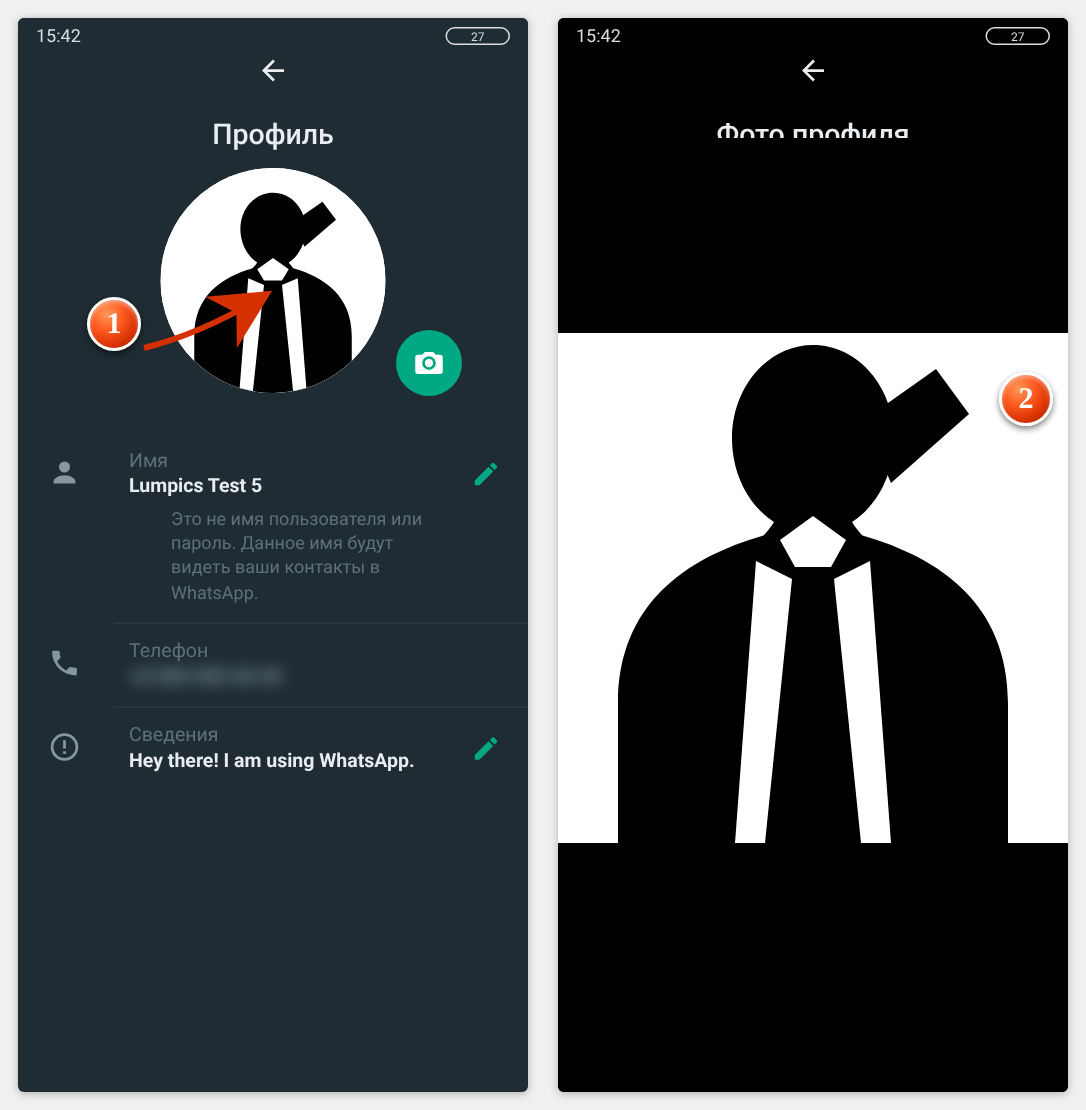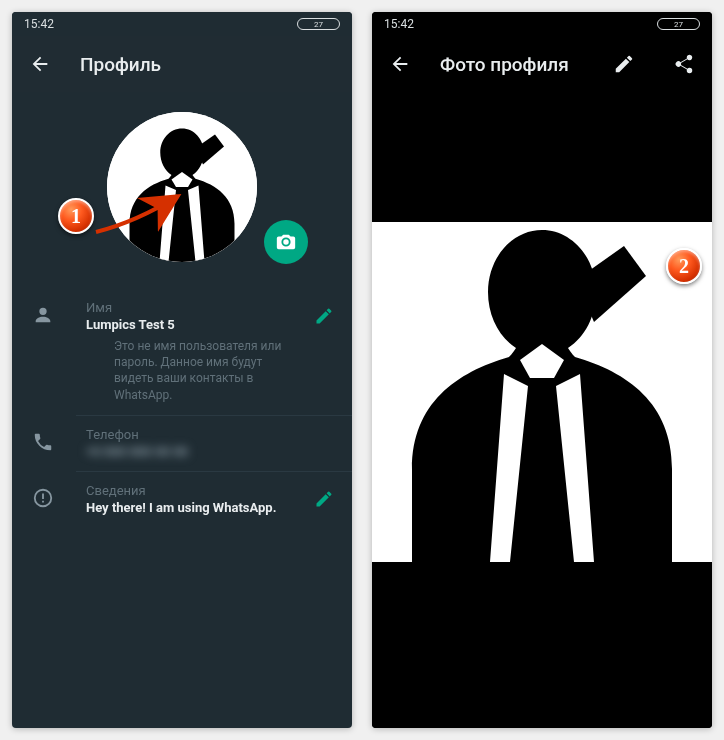--- a/index.html
+++ b/index.html
@@ -59,22 +59,22 @@
 
   
   .toolbar {
     height: 56px;
     display: flex;
     align-items: center;
     padding: 0 8px;
     gap: 20px;
     color: var(--text-primary);
   }
-  .phone.left .toolbar { background: var(--bg-header); }
-  .phone.right .toolbar { background: var(--bg-black); }
+  .phone.left .toolbar { background: var(--bg-header); flex-direction: column; }
+  .phone.right .toolbar { background: var(--bg-black); flex-direction: column; }
   .toolbar .title { font-size: 19px; font-weight: 500; flex: 1; }
   .icon-btn {
     width: 40px; height: 40px;
     display: flex; align-items: center; justify-content: center;
     color: var(--text-primary);
     cursor: pointer;
   }
   .icon-btn svg { width: 22px; height: 22px; fill: currentColor; }
 
   

